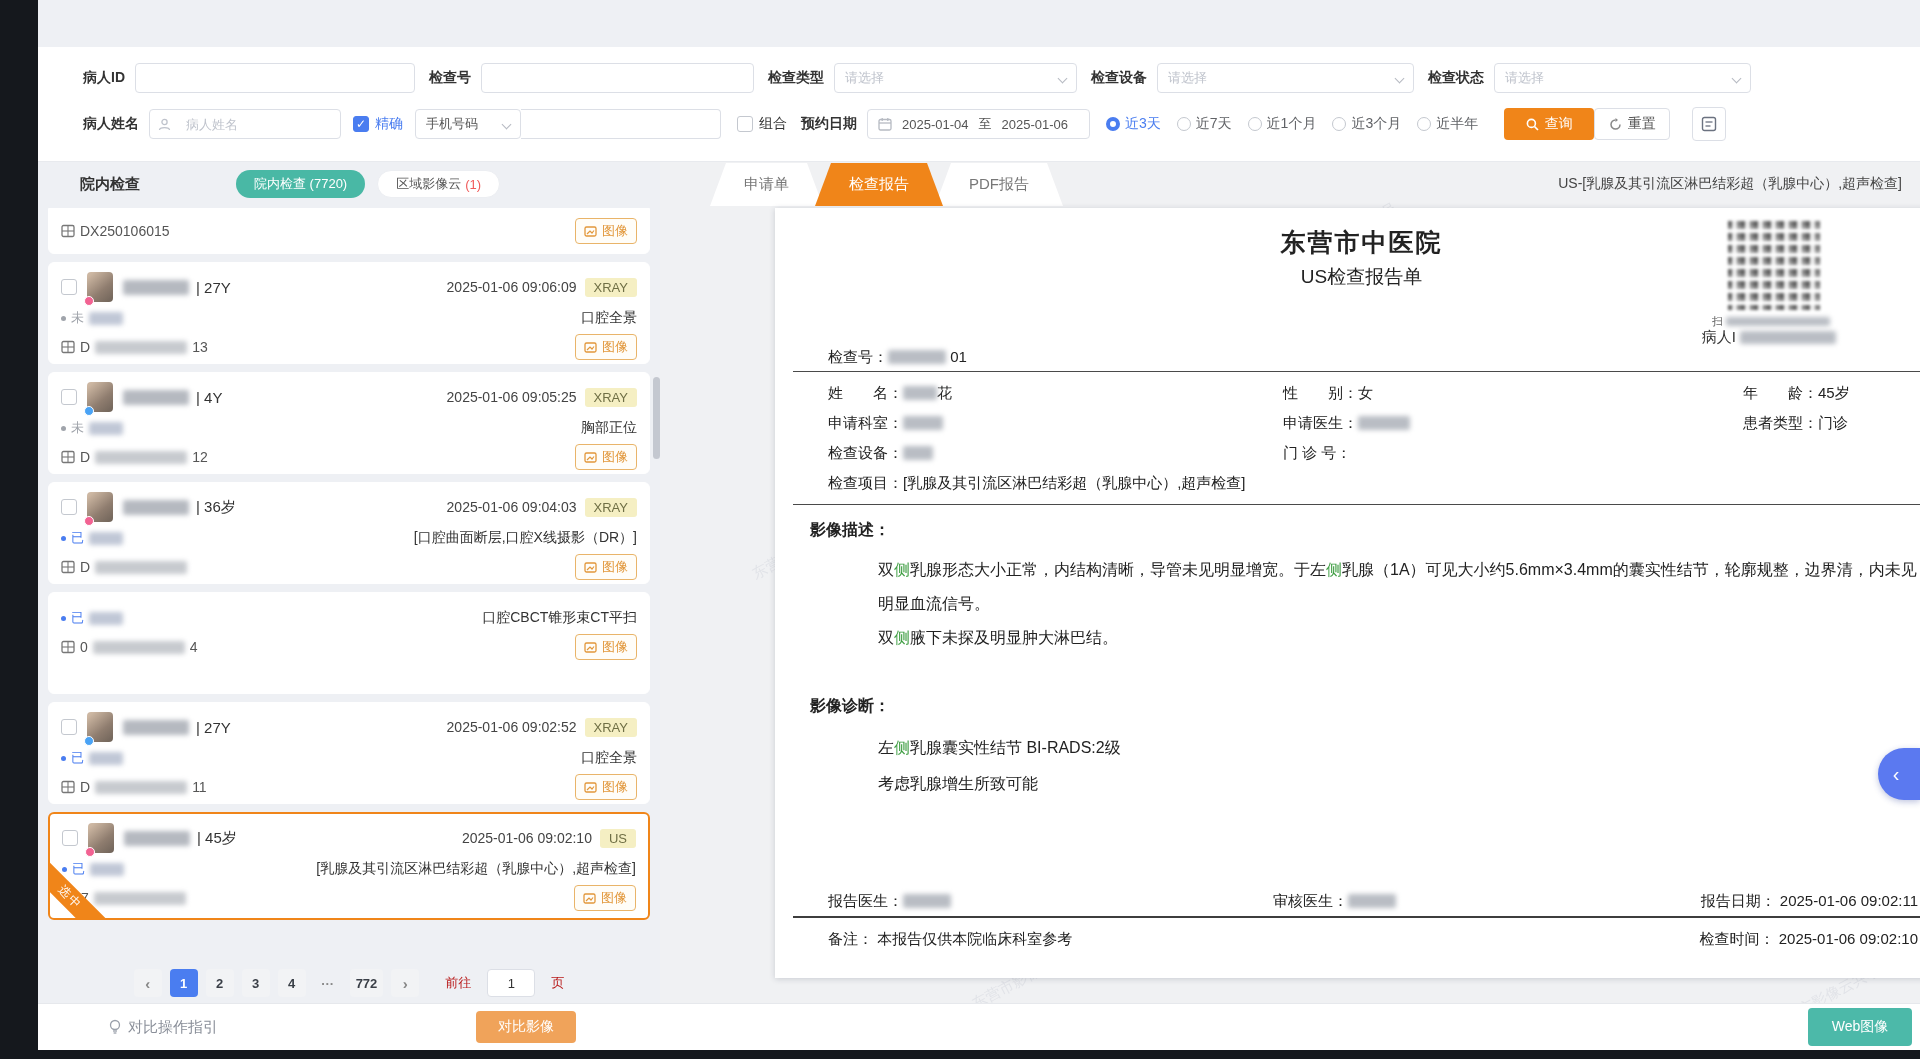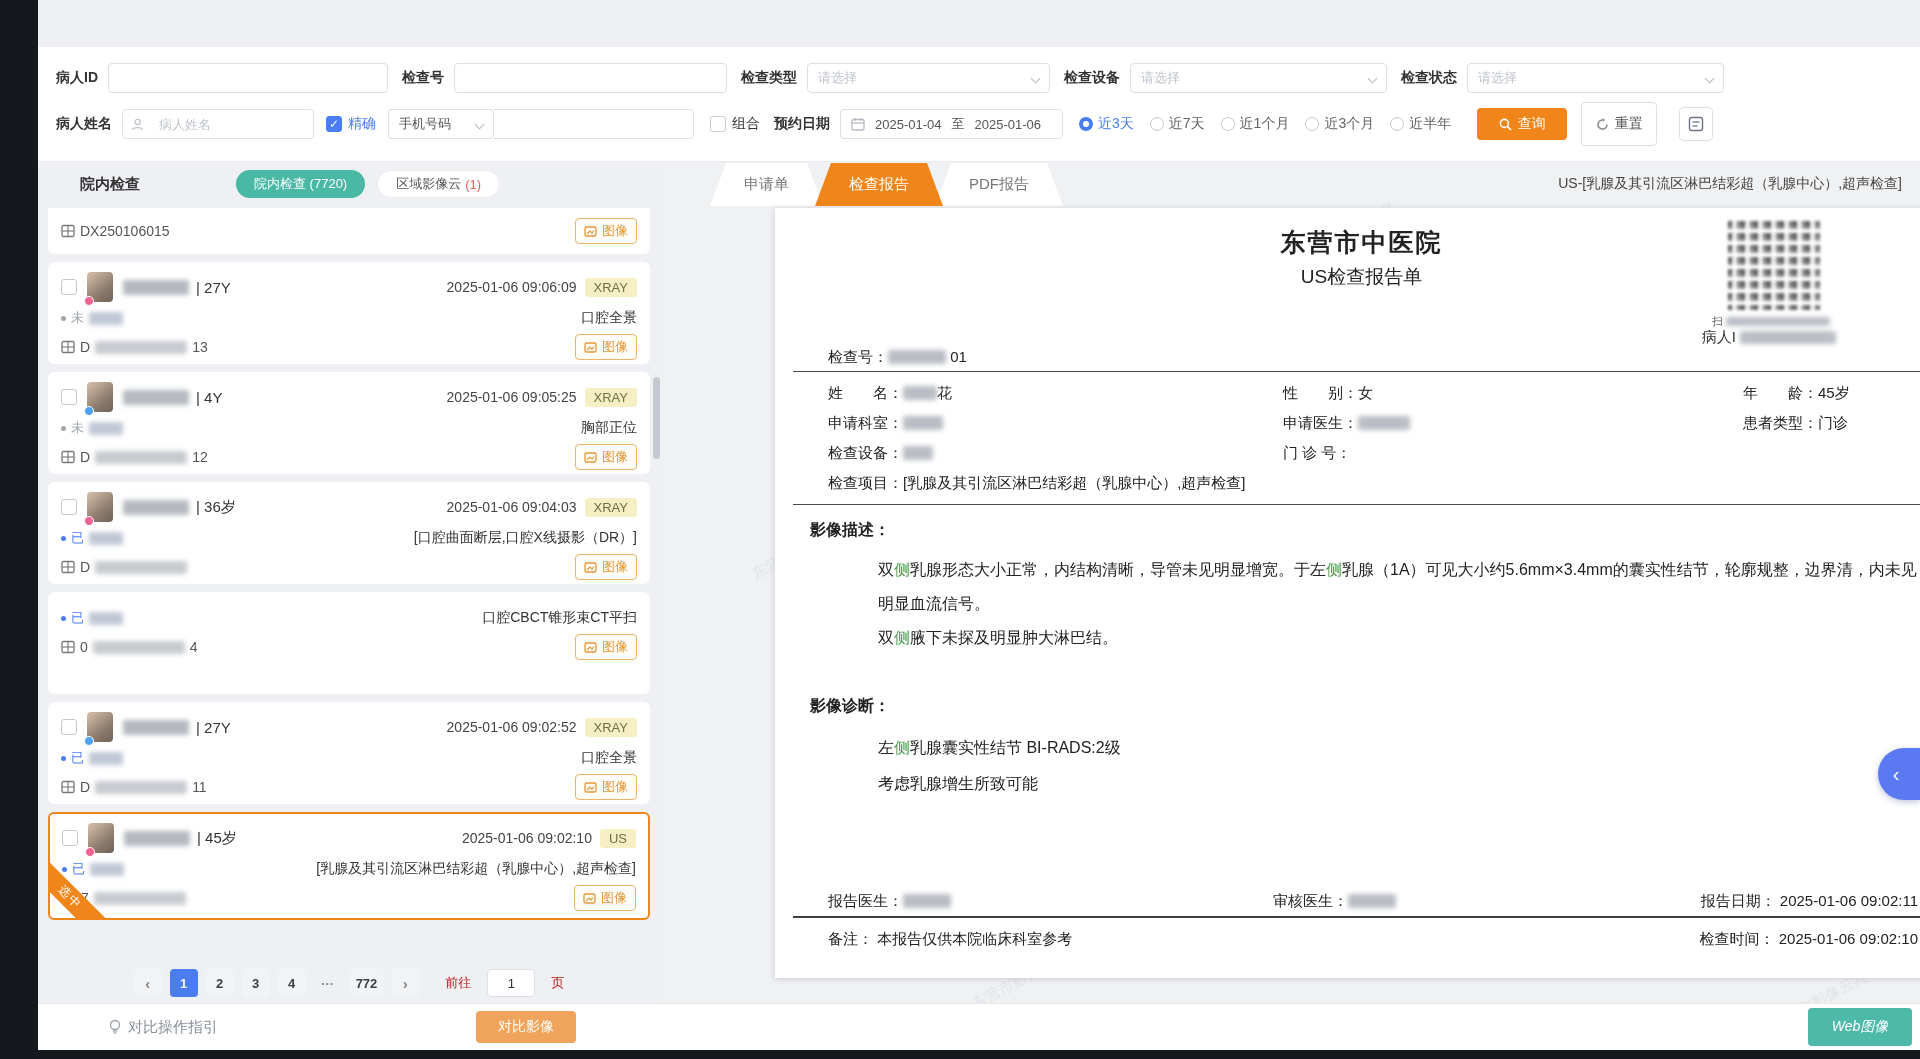--- a/index.html
+++ b/index.html
@@ -18,21 +18,21 @@
   .nav-title { position:relative; margin-left:52px; color:#fff; font-size:17px; letter-spacing:1px; }
   .nav-right { position:absolute; right:14px; top:0; height:47px; display:flex; align-items:center; gap:18px; }
   .sys-help { color:#8ea8f5; font-size:14px; display:flex; align-items:center; gap:5px; cursor:pointer; }
   .admin { color:#e8ecf5; font-size:14px; }
   .avatar { width:36px; height:36px; border-radius:50%; background:#cfdcf0; position:relative; overflow:hidden; }
   .avatar .head { position:absolute; left:11px; top:6px; width:14px; height:14px; border-radius:50%; background:#f4f7fb; }
   .avatar .body { position:absolute; left:4px; top:21px; width:28px; height:18px; border-radius:50% 50% 0 0; background:#4a72c0; }
   .avatar .tie  { position:absolute; left:16px; top:22px; width:4px; height:14px; background:#2f4f8f; }
 
   
-  #filterbar { position:absolute; left:0; top:47px; width:100%; height:115px; background:#fff; border-bottom:1px solid #e8eaee; }
+  #filterbar { position:absolute; left:0; top:47px; width:100%; height:115px; background:#fff; border-bottom:1px solid #e8eaee;padding-left:27px; }
   .f-row { display:flex; align-items:center; height:46px; padding-left:10px; }
   .f-row1 { margin-top:8px; }
   .f-label { font-size:14px; font-weight:bold; color:#333; white-space:nowrap; margin:0 10px 0 8px; }
   .inp { height:30px; border:1px solid #dcdfe6; border-radius:4px; background:#fff; font-size:13px; color:#333; padding:0 8px; }
   .sel { height:30px; border:1px solid #dcdfe6; border-radius:4px; background:#fff; display:flex; align-items:center;
          padding:0 10px; color:#bfc3cc; font-size:13px; position:relative; }
   .sel .chev { position:absolute; right:10px; top:11px; width:7px; height:7px; border-right:1.5px solid #b6bac2;
                border-bottom:1.5px solid #b6bac2; transform:rotate(45deg); }
   .inp-icon { position:relative; }
   .inp-icon svg { position:absolute; left:8px; top:8px; }
@@ -44,21 +44,21 @@
   .cb-label { font-size:14px; color:#4a7df0; margin:0 6px 0 6px; }
   .cb-label.plain { color:#333; }
   .datebox { height:30px; border:1px solid #dcdfe6; border-radius:4px; display:flex; align-items:center; gap:10px;
              padding:0 10px; font-size:13px; color:#555; }
   .radio { display:flex; align-items:center; gap:5px; font-size:14px; color:#606266; margin-left:16px; }
   .radio .dot { width:14px; height:14px; border-radius:50%; border:1px solid #c4c8cf; background:#fff; flex:none; }
   .radio.sel-on { color:#4a7df0; }
   .radio.sel-on .dot { border:4px solid #4a7df0; background:#fff; }
   .btn-search { margin-left:26px; width:90px; height:32px; background:#f08519; border:none; border-radius:4px; color:#fff;
                 font-size:14px; display:flex; align-items:center; justify-content:center; gap:6px; cursor:pointer; }
-  .btn-reset { margin-left:14px; width:76px; height:44px; background:#fff; border:1px solid #dcdfe6; border-radius:4px;
+  .btn-reset { margin-left:0; width:76px; height:32px; background:#fff; border:1px solid #dcdfe6; border-radius:4px;
                color:#555; font-size:14px; display:flex; align-items:center; justify-content:center; gap:6px; cursor:pointer; }
   .btn-grid { margin-left:22px; width:34px; height:34px; background:#fff; border:1px solid #dcdfe6; border-radius:4px;
               display:flex; align-items:center; justify-content:center; color:#6b7280; cursor:pointer; }
 
   
   #main { position:absolute; left:0; top:162px; width:100%; height:841px; }
   #left { position:absolute; left:0; top:0; width:622px; height:100%; background:#eef0f4; }
   .left-head { height:44px; display:flex; align-items:center; padding:0 10px 0 42px; }
   .left-title { font-size:15px; font-weight:bold; color:#333; }
   .pill { height:28px; border-radius:14px; display:flex; align-items:center; padding:8px 18px; font-size:13px; cursor:pointer; }
@@ -133,21 +133,21 @@
   .r-redact { display:inline-block; vertical-align:-2px; height:14px; border-radius:2px; background:#b9bdc4; filter:blur(2.5px); }
   .wm { position:absolute; font-size:15px; color:rgba(95,110,140,.10); transform:rotate(-28deg); white-space:nowrap; pointer-events:none; }
 
   
   #bottombar { position:absolute; left:0; top:1003px; width:100%; height:47px; background:#fff; border-top:1px solid #e6e8ec;
                display:flex; align-items:center; }
   .guide { display:flex; align-items:center; gap:6px; margin-left:70px; color:#8a8f99; font-size:15px; }
   .btn-compare { margin-left:258px; width:100px; height:32px; background:#f0a35a; color:#fff; border:none; border-radius:4px;
                  font-size:14px; cursor:pointer; }
   .btn-webimg { margin-left:auto; margin-right:8px; width:104px; height:38px; background:#4cb9a9; color:#fff; border:none;
-                border-radius:4px; font-size:14px; cursor:pointer;font-style:italic; }
+                border-radius:4px; font-size:14px; cursor:pointer; }
 
   #float-collapse { position:absolute; right:0; top:748px; width:42px; height:52px; border-radius:26px 0 0 26px;
                     background:#5b79f0; color:#fff; font-size:20px; display:flex; align-items:center; justify-content:center;
                     padding-right:6px; cursor:pointer; box-shadow:0 2px 6px rgba(40,60,150,.3); }
 </style>
 </head>
 <body>
 
 <div id="app">
 

